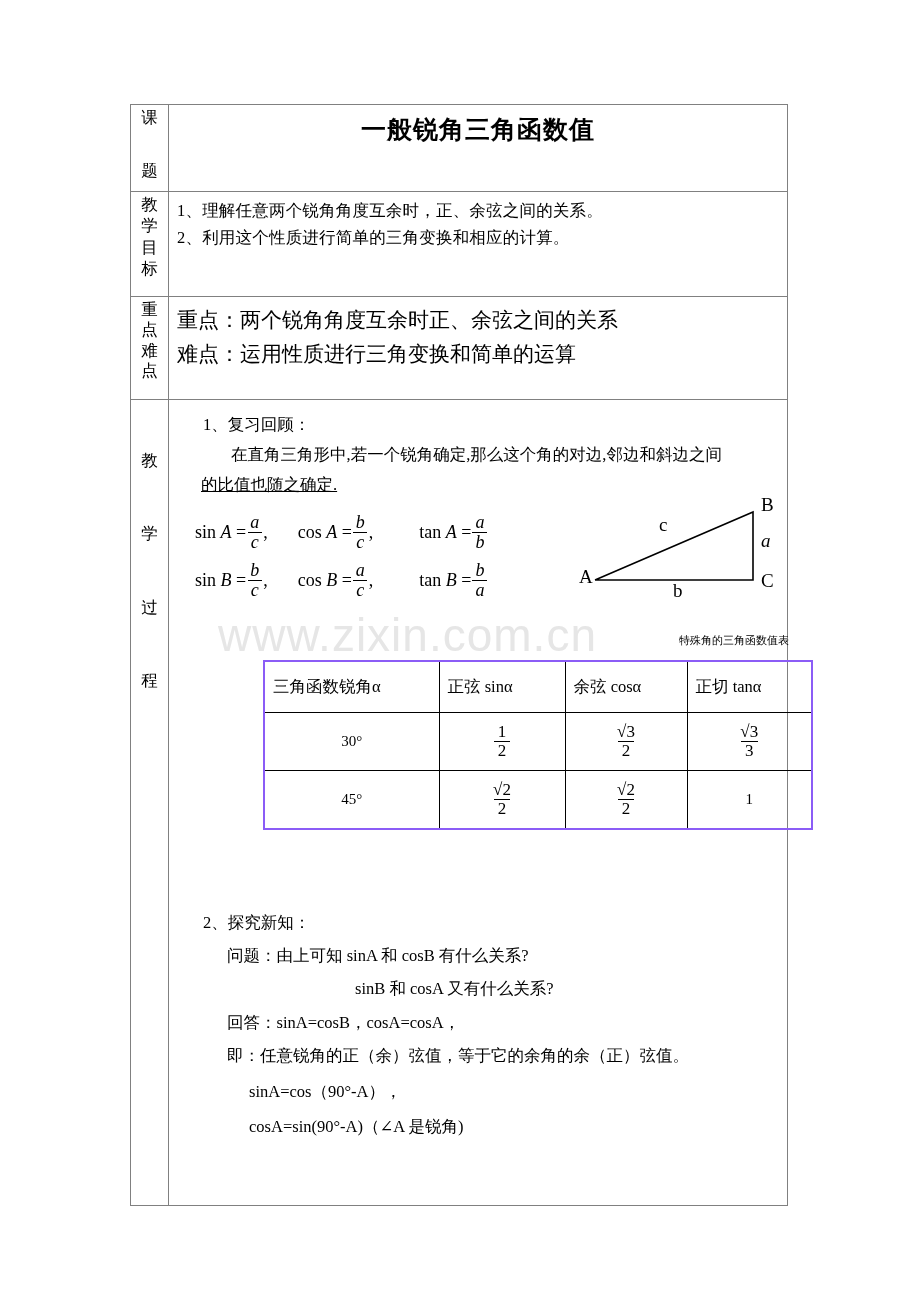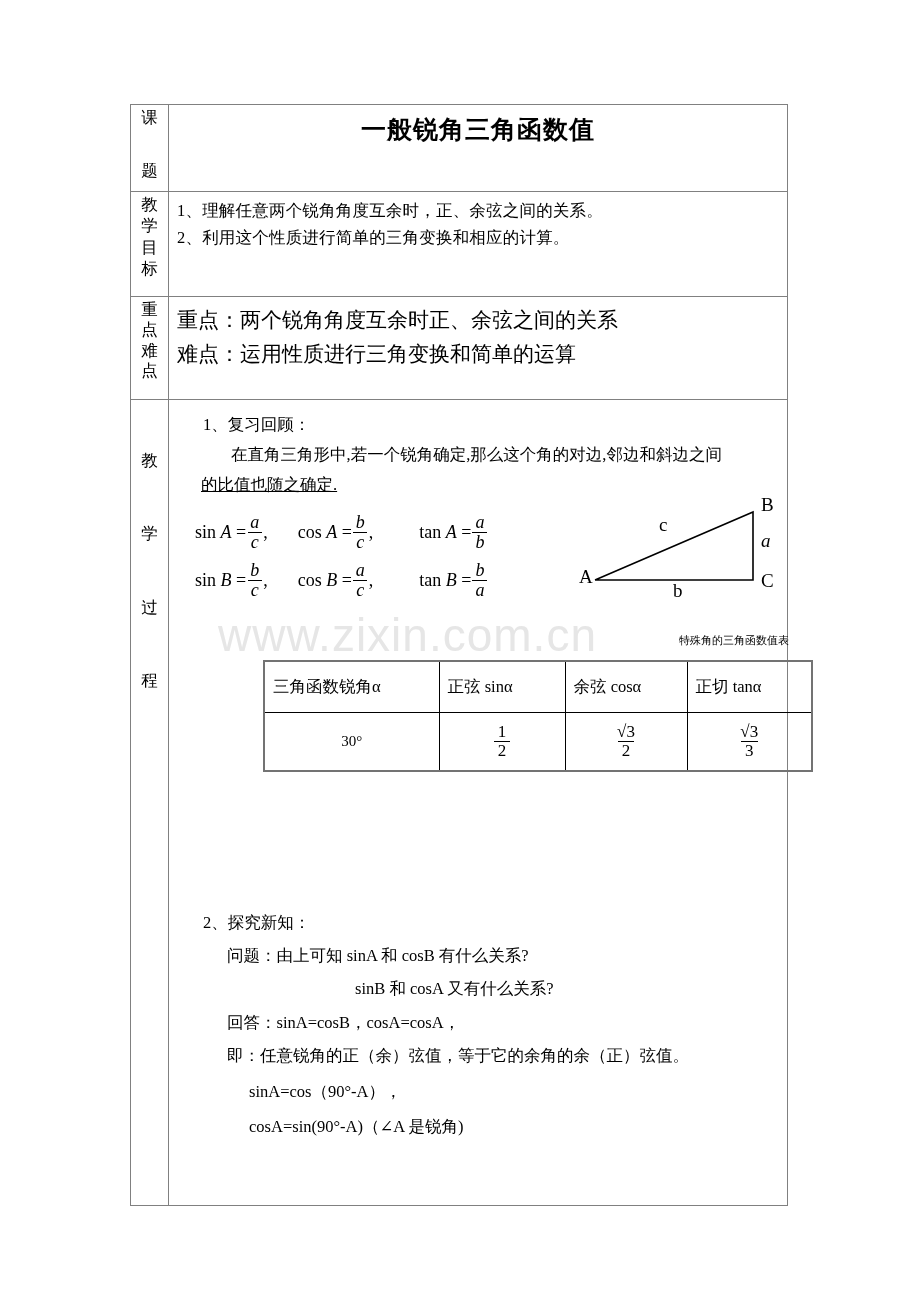--- a/index.html
+++ b/index.html
@@ -183,21 +183,21 @@
     top: 260px;
     width: 548px;
     border-collapse: collapse;
     table-layout: fixed;
     background: transparent;
   }
   .angle-table th, .angle-table td {
     border: 1px solid #000;
     padding: 0;
   }
-  .angle-table { border: 2px solid #737373; }
+  .angle-table { border: 2px solid #8b5cf6; }
   .angle-table thead th {
     height: 50px;
     text-align: left;
     font-weight: normal;
     font-size: 16.5px;
     padding-left: 8px;
     vertical-align: middle;
   }
   .angle-table tbody td {
     height: 57px;
@@ -403,20 +403,36 @@
                       <span class="den">2</span>
                     </span>
                 </td>
                 <td>
                   <span class="cellfrac">
                       <span class="num">√3</span>
                       <span class="den">3</span>
                     </span>
                 </td>
               </tr>
+              <tr>
+                <td>45°</td>
+                <td>
+                  <span class="cellfrac">
+                      <span class="num">√2</span>
+                      <span class="den">2</span>
+                    </span>
+                </td>
+                <td>
+                  <span class="cellfrac">
+                      <span class="num">√2</span>
+                      <span class="den">2</span>
+                    </span>
+                </td>
+                <td class="sqrt-g">1</td>
+              </tr>
             </tbody>
           </table>
 
           <div class="p-line b1">2、探究新知：</div>
           <div class="p-line b2">问题：由上可知 sinA 和 cosB 有什么关系?</div>
           <div class="p-line b3">sinB 和 cosA 又有什么关系?</div>
           <div class="p-line b4">回答：sinA=cosB，cosA=cosA，</div>
           <div class="p-line b5">即：任意锐角的正（余）弦值，等于它的余角的余（正）弦值。</div>
           <div class="p-line b6 mono-ish">sinA=cos（90°-A），</div>
           <div class="p-line b7 mono-ish">cosA=sin(90°-A)（∠A 是锐角)</div>

